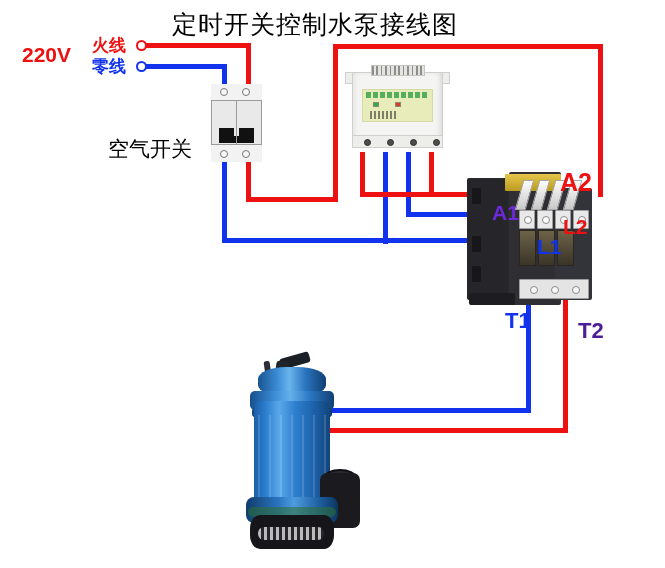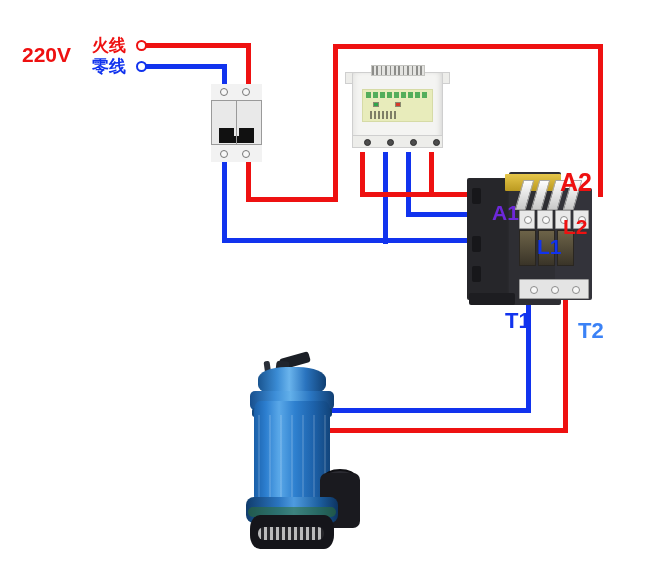--- a/index.html
+++ b/index.html
@@ -15,21 +15,21 @@
   .lbl{position:absolute;white-space:nowrap;font-weight:bold;}
   .lbl-220{left:22px;top:43px;font-size:21px;color:#ee1111;font-family:"Liberation Sans",sans-serif;}
   .lbl-live{left:92px;top:34px;font-size:17px;color:#ee1111;font-family:"DejaVu Sans",sans-serif;}
   .lbl-neutral{left:92px;top:55px;font-size:17px;color:#1133ee;font-family:"DejaVu Sans",sans-serif;}
   .lbl-breaker{left:108px;top:135px;font-size:21px;color:#000000;font-weight:normal;font-family:"DejaVu Sans",sans-serif;}
   .lbl-a2{left:560px;top:168px;font-size:25px;color:#ee1111;font-family:"Liberation Sans",sans-serif;}
   .lbl-a1{left:492px;top:201px;font-size:21px;color:#6d28d9;font-family:"Liberation Sans",sans-serif;}
   .lbl-l2{left:563px;top:215px;font-size:21px;color:#ee1111;font-family:"Liberation Sans",sans-serif;}
   .lbl-l1{left:537px;top:235px;font-size:21px;color:#1133ee;font-family:"Liberation Sans",sans-serif;}
   .lbl-t1{left:505px;top:308px;font-size:22px;color:#1133ee;font-family:"Liberation Sans",sans-serif;}
-  .lbl-t2{left:578px;top:318px;font-size:22px;color:#3b82f6;font-family:"Liberation Sans",sans-serif;}
+  .lbl-t2{left:578px;top:318px;font-size:22px;color:#4c1d95;font-family:"Liberation Sans",sans-serif;}
 
   
   .w{position:absolute;}
   .red{background:#ee1111;}
   .blu{background:#1133ee;}
 
   
   .term{position:absolute;width:11px;height:11px;border-radius:50%;background:#ffffff;box-sizing:border-box;}
   .term.red{border:2.5px solid #ee1111;background:#fff;}
   .term.blu{border:2.5px solid #1133ee;background:#fff;}
@@ -103,27 +103,29 @@
      background:repeating-linear-gradient(90deg,#d8d8d8 0 3px,#2a2a2e 3px 6px);opacity:.85;}
   .pm-rim{position:absolute;left:20px;top:152px;width:88px;height:10px;border-radius:6px;background:#2f6f2f;opacity:.55;}
   .pm-outlet{position:absolute;left:92px;top:118px;width:40px;height:55px;border-radius:7px;background:#1a1a1f;}
   .pm-outlet2{position:absolute;left:96px;top:114px;width:32px;height:16px;border-radius:50%;background:#2a2a31;border:2px solid #101014;box-sizing:border-box;}
 </style>
 </head>
 <body>
 
 <div id="stage">
 
+  <div class="title">定时开关控制水泵接线图</div>
 
   <div class="lbl lbl-220">220V</div>
   <div class="lbl lbl-live">火线</div>
   <div class="lbl lbl-neutral">零线</div>
   <div class="term red" style="left:136px;top:40px;"></div>
   <div class="term blu" style="left:136px;top:61px;"></div>
 
+  <div class="lbl lbl-breaker">空气开关</div>
 
   <div class="w red" style="left:146px;top:43px;width:105px;height:5px;"></div>
 
   <div class="w red" style="left:246px;top:43px;width:5px;height:45px;"></div>
 
   <div class="w blu" style="left:146px;top:64px;width:81px;height:5px;"></div>
 
   <div class="w blu" style="left:222px;top:64px;width:5px;height:24px;"></div>
 
   <div class="w red" style="left:246px;top:158px;width:5px;height:44px;"></div>

